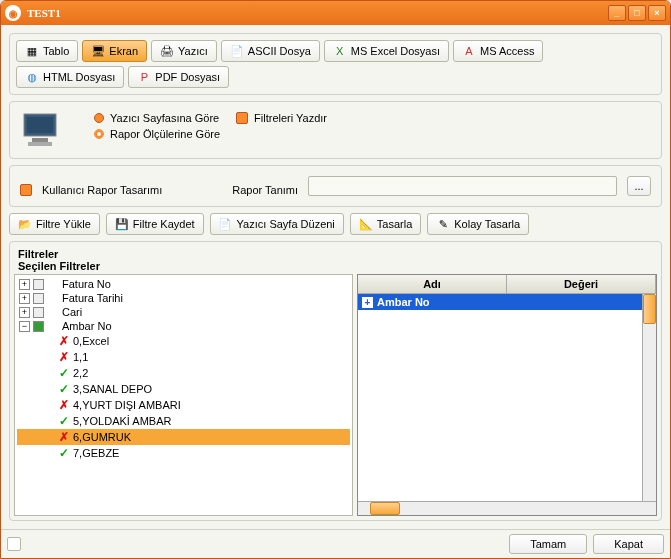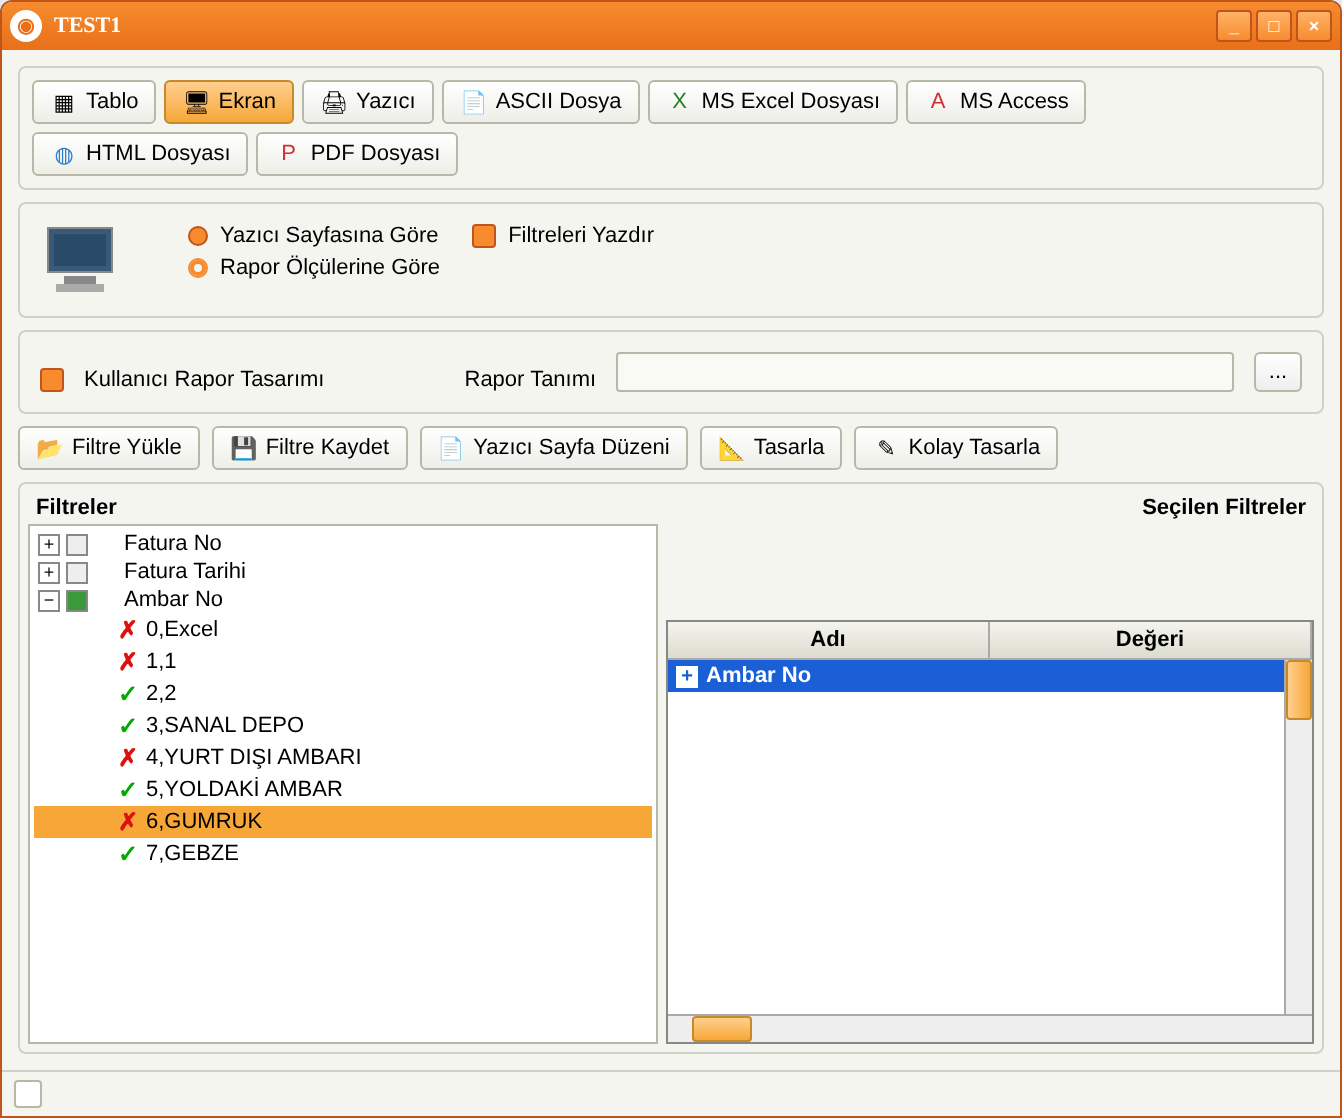--- a/index.html
+++ b/index.html
@@ -20,34 +20,34 @@
 .monitor { width: 40px; height: 36px; margin-right: 18px; }
 .radio { display: flex; align-items: center; gap: 6px; margin-bottom: 4px; }
 .rdot { width: 10px; height: 10px; border-radius: 50%; background: #f78b2e; border: 1px solid #c0541a; }
 .rdot.off { background: #f5f5f0; border: 1px solid #f78b2e; box-shadow: inset 0 0 0 2px #f78b2e; }
 .row2 { display: flex; align-items: flex-end; gap: 10px; }
 .chk { width: 12px; height: 12px; background: #f78b2e; border-radius: 2px; border: 1px solid #c0541a; }
 .txt-input { flex: 1; height: 20px; border: 1px solid #b8b8a8; background: #fafaf5; border-radius: 2px; padding: 0 4px; }
 .dotbtn { width: 24px; height: 20px; border: 1px solid #b8b8a8; border-radius: 3px; background: linear-gradient(#fff,#eee); cursor: pointer; }
 .actionbar { display: flex; gap: 6px; }
 .filters { flex: 1; display: flex; flex-direction: column; border: 1px solid #d0d0c8; border-radius: 4px; background: #f5f5f0; padding: 4px; min-height: 0; }
-.fheader { display: flex; justify-content: space-between; font-weight: bold; padding: 2px 4px; }
+.fheader { display: flex; justify-content: space-between; font-weight: bold; padding: 2px 4px; flex-direction: column; }
 .fsplit { flex: 1; display: flex; gap: 4px; min-height: 0; }
 .tree { flex: 1; border: 1px solid #b8b8a8; background: #fff; overflow: auto; padding: 2px; }
 .tree-row { display: flex; align-items: center; gap: 3px; padding: 1px 2px; }
 .tree-row.sel { background: #f7a738; color: #000; }
 .expander { width: 11px; height: 11px; border: 1px solid #888; background: #fff; display: flex; align-items: center; justify-content: center; font-size: 9px; line-height: 1; cursor: pointer; }
 .expander.minus::before { content: "−"; }
 .expander.plus::before { content: "+"; }
 .node-chk { width: 11px; height: 11px; border: 1px solid #888; background: #eee; }
 .indent { width: 36px; display: inline-block; }
 .status-ico { width: 12px; display: inline-flex; justify-content: center; font-size: 12px; font-weight: bold; }
 .status-ico.red { color: #d11; }
 .status-ico.green { color: #0a0; }
-.selpanel { width: 324px; display: flex; flex-direction: column; margin-top: 48px; }
+.selpanel { width: 300px; display: flex; flex-direction: column; }
 .grid { flex: 1; border: 1px solid #888; background: #fff; display: flex; flex-direction: column; }
 .grid-head { display: flex; background: linear-gradient(#f4f4ee,#dcdcd0); border-bottom: 1px solid #aaa; font-weight: bold; }
 .grid-head > div { flex: 1; text-align: center; padding: 3px 4px; border-right: 1px solid #aaa; }
 .grid-body { flex: 1; overflow: auto; position: relative; }
 .grid-row { display: flex; }
 .grid-row.selrow { background: #1a5fd6; color: #fff; }
 .grid-row > div { flex: 1; padding: 2px 4px; border-right: 1px solid #cfcfcf; display: flex; align-items: center; gap: 4px; }
 .plusbox { width: 11px; height: 11px; background: #fff; color: #1a5fd6; border: 1px solid #fff; display: inline-flex; align-items: center; justify-content: center; font-size: 10px; font-weight: bold; }
 .grid-scroll { height: 14px; background: #eee; border-top: 1px solid #aaa; display: flex; }
 .grid-scroll .thumb { width: 30px; background: linear-gradient(#ffcf8f,#f7a738); margin-left: 12px; border: 1px solid #c58a2a; border-radius: 2px; }
@@ -179,20 +179,26 @@
               <span style="width:12px"></span>
               <span>Fatura No</span>
             </div>
           <div class="tree-row">
               <span class="expander plus"></span>
               <span class="node-chk"></span>
               <span style="width:12px"></span>
               <span>Fatura Tarihi</span>
             </div>
           <div class="tree-row">
+              <span class="expander plus"></span>
+              <span class="node-chk"></span>
+              <span style="width:12px"></span>
+              <span>Cari</span>
+            </div>
+          <div class="tree-row">
               <span class="expander minus"></span>
               <span class="node-chk" style="background:#3a9a3a"></span>
               <span style="width:12px"></span>
               <span>Ambar No</span>
             </div>
 
           <div class="tree-row">
               <span class="indent"></span>
               <span class="status-ico red">✗</span>
               <span>0,Excel</span>
@@ -255,14 +261,18 @@
                 <div class="thumb"></div>
               </div>
           </div>
         </div>
       </div>
     </div>
   </div>
 
   <div class="footer">
     <div class="corner"></div>
+    <div class="fbtns">
+      <button class="footbtn">Tamam</button>
+      <button class="footbtn">Kapat</button>
+    </div>
   </div>
 </div>
 
 </body></html>

